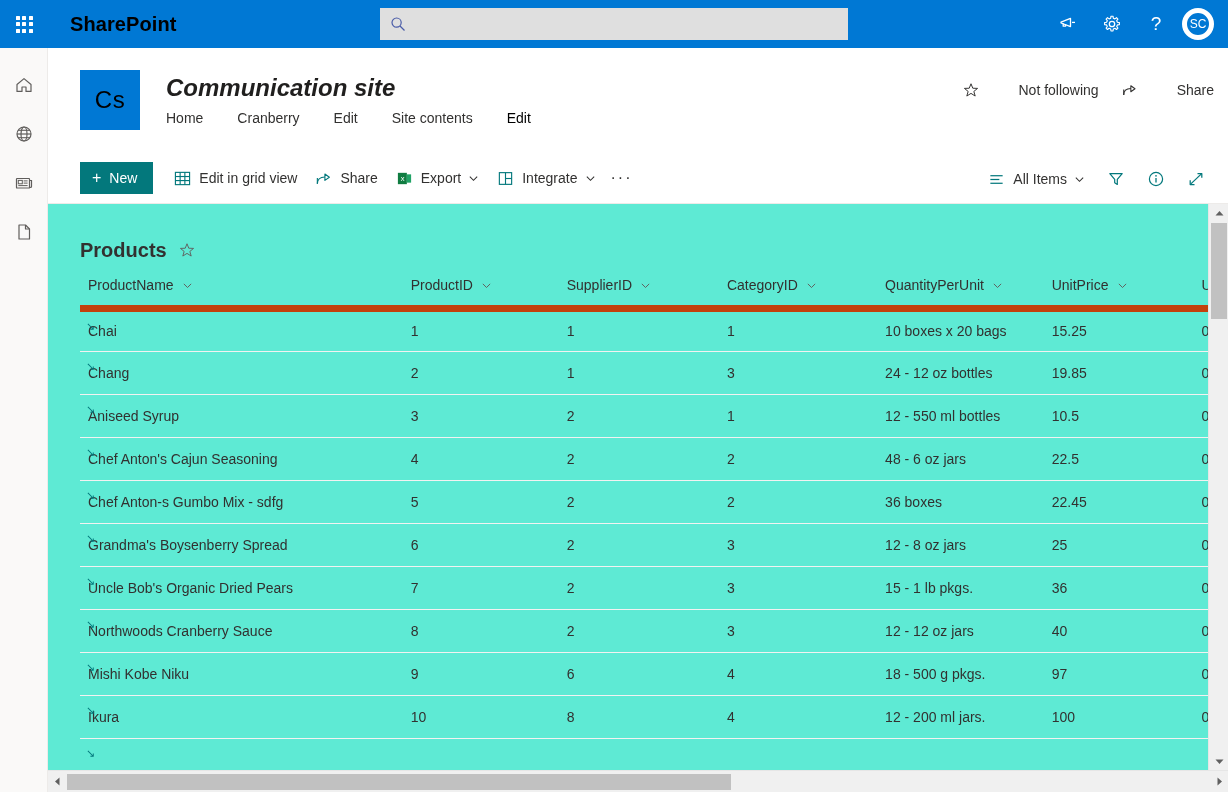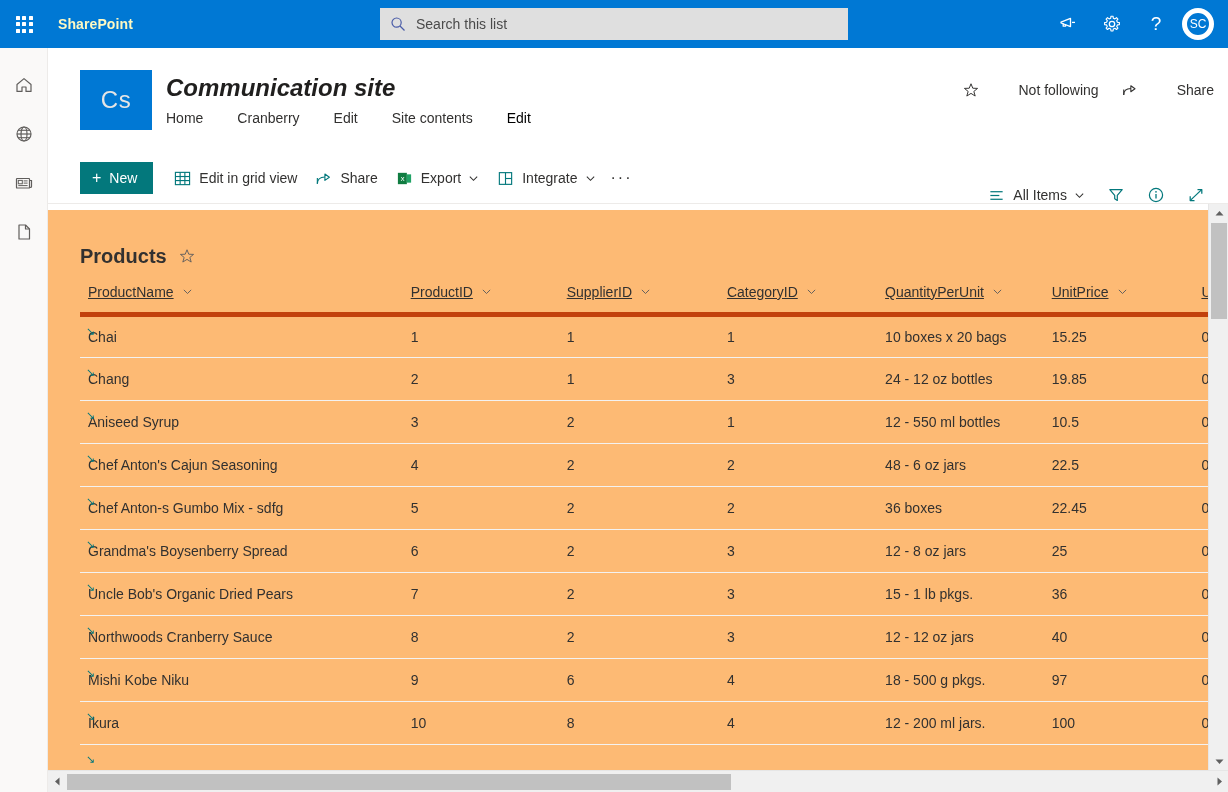--- a/index.html
+++ b/index.html
@@ -24,22 +24,22 @@
     cursor: pointer;
   }
   .waffle-grid {
     display: grid;
     grid-template-columns: repeat(3, 4px);
     grid-template-rows: repeat(3, 4px);
     gap: 2.5px;
   }
   .waffle-grid i { background: #ffffff; border-radius: 0.5px; display:block; width:4px; height:4px;}
   .suite-brand {
-    color: #fef9c3; font-size: 14px; font-weight: bold;
-    margin-left: 10px; letter-spacing: .1px; cursor: pointer;
+    color: #000000; font-size: 20px; font-weight: bold;
+    margin-left: 22px; letter-spacing: .1px; cursor: pointer;
   }
   .suite-search {
     position: absolute; left: 380px; top: 8px;
     width: 468px; height: 32px;
     background: #dfdfdf;
     display: flex; align-items: center;
     padding: 0 10px;
   }
   .suite-search svg { flex: none; margin-right: 10px; }
   .suite-search input {
@@ -81,23 +81,23 @@
 
   
   .site-header {
     position: absolute; left: 48px; top: 48px;
     width: 1180px; height: 105px;
     background: #ffffff;
     padding: 20px 0 0 32px;
   }
   .site-logo {
     position: absolute; left: 32px; top: 22px;
-    width: 72px; height: 60px;
+    width: 60px; height: 60px;
     background: #0078d4;
-    color: #e5e5e5;
+    color: #000000;
     display: flex; align-items: center; justify-content: center;
     font-size: 24px; letter-spacing: .5px;
   }
   .site-title {
     position: absolute; left: 118px; top: 26px;
     font-size: 24px; color: #201f1e; font-weight: bold;
     cursor: pointer;
     font-style: italic;
   }
   .site-nav {
@@ -143,34 +143,34 @@
     cursor: pointer;
   }
   .cmd .ci { margin-right: 8px; display:flex; align-items:center; flex:none; }
   .cmd .chev { margin-left: 7px; display:flex; align-items:center; }
   .cmd-ellipsis {
     display:flex; align-items:center; justify-content:center;
     width: 34px; height: 36px; color: #323130;
     font-size: 16px; letter-spacing: 2px; cursor: pointer;
   }
   .cmd-right {
-    position: absolute; right: 14px; top: 24px;
+    position: absolute; right: 14px; top: 8px;
     display: flex; 
   }
   .cmd-icon-btn {
     width: 36px; height: 36px;
     display: flex; align-items: center; justify-content: center;
     color: #03787c; cursor: pointer; margin-left: 4px;
   }
 
   
   .list-area {
-    position: absolute; left: 48px; top: 210px;
+    position: absolute; left: 48px; top: 204px;
     width: 1160px; height: 566px;
-    background: #fdba74;
+    background: #5eead4;
     overflow: hidden;
   }
   .list-title-row {
     display: flex; align-items: center;
     padding: 30px 0 0 32px;
     height: 62px;
   }
   .list-title {
     font-size: 20px; color: #323130; font-weight: bold;
   }
@@ -180,23 +180,22 @@
     border-collapse: collapse;
     table-layout: fixed;
     width: 1240px;
     margin-left: 32px;
   }
   table.sp-list th {
     font-size: 14px; color: #323130; font-weight: normal;
     text-align: left; height: 42px;
     padding: 0 8px 0 8px;
     vertical-align: middle;
-    border-bottom: 5px solid #c2410c;
+    border-bottom: 7px solid #c2410c;
     white-space: nowrap;
-    text-decoration: underline;
   }
   th .th-inner { display: flex; align-items: center; cursor: pointer; }
   th .th-chev { margin-left: 8px; display: flex; align-items: center; }
   table.sp-list td {
     font-size: 14px; color: #323130;
     height: 43px; padding: 0 8px;
     vertical-align: middle;
     border-bottom: 1px solid #f3f2f1;
     white-space: nowrap;
   }
@@ -269,21 +268,20 @@
         <i></i>
     </div>
   </div>
   <div class="suite-brand">SharePoint</div>
 
   <div class="suite-search">
     <svg width="16" height="16" viewBox="0 0 16 16">
       <circle cx="6.6" cy="6.6" r="4.6" fill="none" stroke="#4a5ca8" stroke-width="1.2"></circle>
       <line x1="10" y1="10" x2="14.5" y2="14.5" stroke="#4a5ca8" stroke-width="1.2"></line>
     </svg>
-    <input type="text" placeholder="Search this list" style="">
   </div>
 
   <div class="suite-right">
     <div class="suite-icon">
       <svg width="20" height="20" viewBox="0 0 20 20">
         <path d="M3 8.2 L12.5 4.4 L12.5 12.6 L3 9 Z" fill="none" stroke="#fff" stroke-width="1.3" stroke-linejoin="round"></path>
         <path d="M5.2 9.3 L5.2 12.2 L7.6 12.2 L7.6 10.2" fill="none" stroke="#fff" stroke-width="1.3" stroke-linejoin="round"></path>
         <line x1="14" y1="8.4" x2="17" y2="8.4" stroke="#fff" stroke-width="1.3"></line>
       </svg>
     </div>

